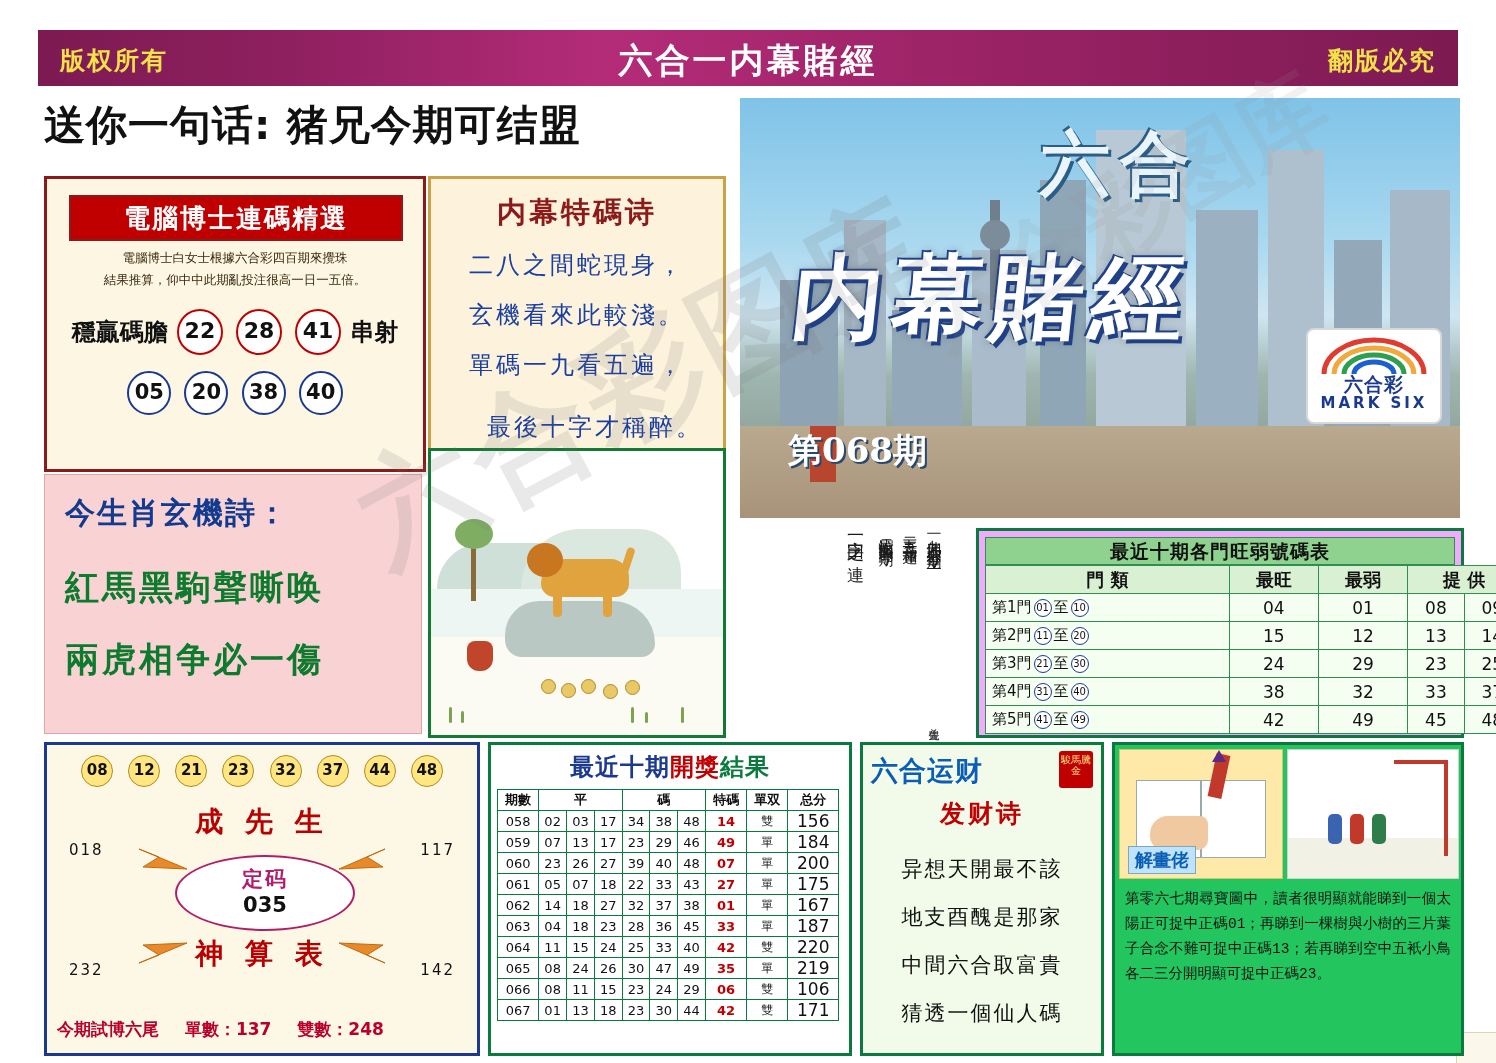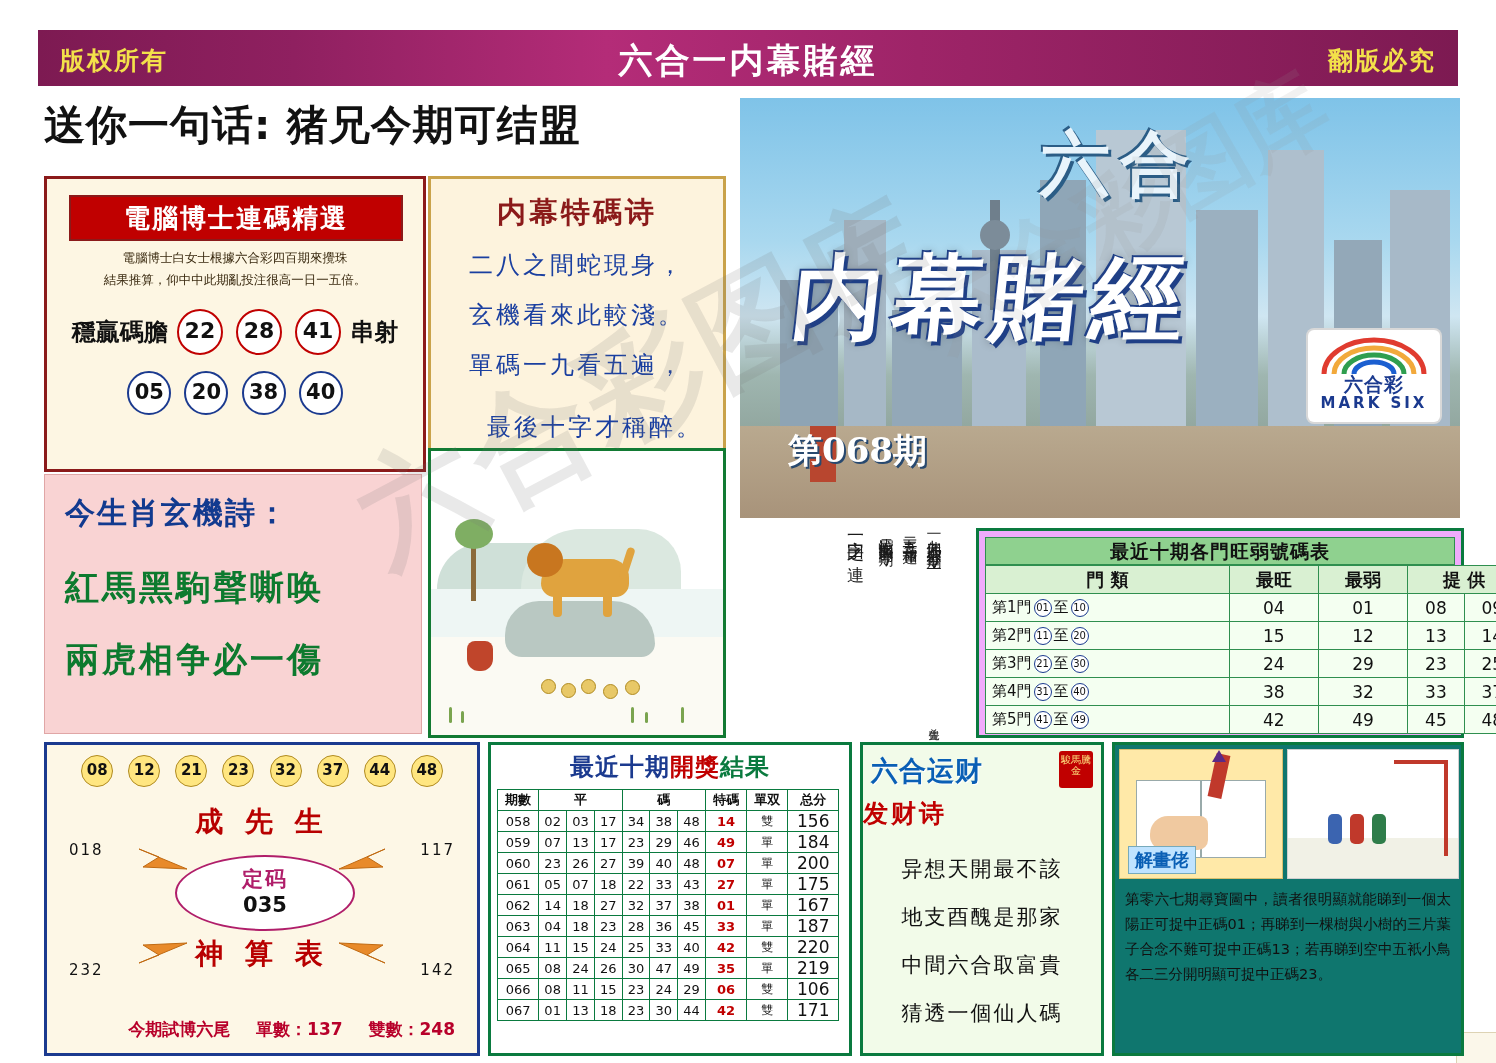--- a/index.html
+++ b/index.html
@@ -124,48 +124,48 @@
   .dingma .yb{display:inline-block;width:30px;height:30px;line-height:28px;border-radius:50%;border:1px solid #b08b22;
      background:#ffe680;color:#111;font-size:15px;font-weight:bold;text-align:center;margin:0 5px;}
   .dingma .mrname{position:absolute;left:0;right:0;top:58px;text-align:center;font-size:28px;font-weight:bold;color:#b80000;letter-spacing:6px;}
   .dingma .mrname2{position:absolute;left:0;right:0;top:190px;text-align:center;font-size:28px;font-weight:bold;color:#b80000;letter-spacing:6px;}
   .dingma .oval{position:absolute;left:128px;top:110px;width:176px;height:72px;border:2px solid #b01e6a;border-radius:50%;background:#fff;}
   .dingma .oval .t{position:absolute;left:0;right:0;top:8px;text-align:center;font-size:21px;font-weight:bold;color:#b01e6a;letter-spacing:2px;}
   .dingma .oval .v{position:absolute;left:0;right:0;top:36px;text-align:center;font-size:21px;font-weight:bold;color:#111;}
   .dingma .n{position:absolute;font-size:15px;color:#111;letter-spacing:2px;}
   .dingma .n1{left:22px;top:96px;} .dingma .n2{right:22px;top:96px;}
   .dingma .n3{left:22px;top:216px;} .dingma .n4{right:22px;top:216px;}
-  .dingma .foot{position:absolute;left:0;right:12px;bottom:12px;text-align:right;font-size:17px;font-weight:bold;color:#b8002a;}
+  .dingma .foot{position:absolute;left:0;right:12px;bottom:12px;text-align:left;font-size:17px;font-weight:bold;color:#b8002a;}
   .dingma .foot span{margin:0 10px;}
 
   
   .resbox{position:absolute;left:488px;top:742px;width:358px;height:308px;border:3px solid #0a7a3f;background:#ffffff;}
   .resbox .rt{position:absolute;left:0;right:0;top:6px;text-align:center;font-size:24px;font-weight:bold;letter-spacing:1px;}
   .resbox .rt .a{color:#1b3a8f;} .resbox .rt .b{color:#c00000;} .resbox .rt .c{color:#0a7a3f;}
   table.res{position:absolute;left:6px;top:44px;border-collapse:collapse;width:342px;}
   table.res th,table.res td{border:1px solid #0a7a3f;font-size:13px;text-align:center;height:20px;color:#111;padding:0 1px;}
   table.res th{font-size:13px;font-weight:bold;background:#fff;}
   table.res td.iss{font-weight:normal;}
   table.res td.sp{color:#c00000;font-weight:bold;}
   table.res td.os{font-size:12px;}
   table.res td.tot{font-size:17px;}
 
   
   .luck{position:absolute;left:860px;top:742px;width:238px;height:308px;border:3px solid #0a7a3f;background:#f2fbe9;}
   .luck .lt{position:absolute;left:8px;top:8px;font-size:27px;font-weight:bold;color:#0a5fb5;letter-spacing:1px;
      text-shadow:1px 1px 0 #fff;}
   .luck .badge{position:absolute;right:8px;top:6px;width:34px;height:34px;background:#c00000;color:#ffe680;font-size:10px;
      line-height:11px;text-align:center;padding-top:3px;border-radius:3px;}
-  .luck .sub{position:absolute;left:0;right:0;top:52px;text-align:left;font-size:25px;font-weight:bold;color:#c00000;letter-spacing:3px;}
+  .luck .sub{position:absolute;left:0;right:0;top:52px;text-align:center;font-size:25px;font-weight:bold;color:#c00000;letter-spacing:3px;}
   .luck .ln{position:absolute;left:0;right:0;font-size:21px;text-align:center;color:#111;letter-spacing:2px;
      font-family:"DejaVu Serif","Liberation Serif",serif;}
   .luck .l1{top:110px;} .luck .l2{top:158px;} .luck .l3{top:206px;} .luck .l4{top:254px;}
 
   
-  .jie{position:absolute;left:1112px;top:742px;width:346px;height:308px;border:3px solid #0a7a3f;background:#0f766e;}
+  .jie{position:absolute;left:1112px;top:742px;width:346px;height:308px;border:3px solid #0a7a3f;background:#22c55e;font-family:Liberation Mono, monospace;}
   .jie .picL{position:absolute;left:4px;top:4px;width:162px;height:128px;background:#ffe9a8;border:1px solid #d8c070;overflow:hidden;}
   .jie .book{position:absolute;left:16px;top:30px;width:128px;height:76px;background:#ffffff;border:1px solid #9aa;}
   .jie .book:before{content:"";position:absolute;left:63px;top:0;width:2px;height:76px;background:#9aa;}
   .jie .pen{position:absolute;left:92px;top:4px;width:14px;height:44px;background:#c0392b;transform:rotate(12deg);}
   .jie .pent{position:absolute;left:92px;top:0;width:0;height:0;border-left:7px solid transparent;border-right:7px solid transparent;border-bottom:12px solid #5b2a86;}
   .jie .hand{position:absolute;left:30px;top:66px;width:58px;height:34px;background:#f0c9a0;border-radius:18px 8px 10px 14px;}
   .jie .lab{position:absolute;left:8px;bottom:4px;font-size:18px;font-weight:bold;color:#0a5fb5;background:#bfe3ff;padding:1px 6px;border:1px solid #7ab;}
   .jie .picR{position:absolute;left:172px;top:4px;width:170px;height:128px;background:#ffffff;border:1px solid #cfcfcf;overflow:hidden;}
   .jie .picR .g{position:absolute;left:0;right:0;bottom:0;height:40px;background:#f1f1e6;}
   .jie .fig{position:absolute;bottom:34px;width:14px;height:30px;border-radius:5px;}

